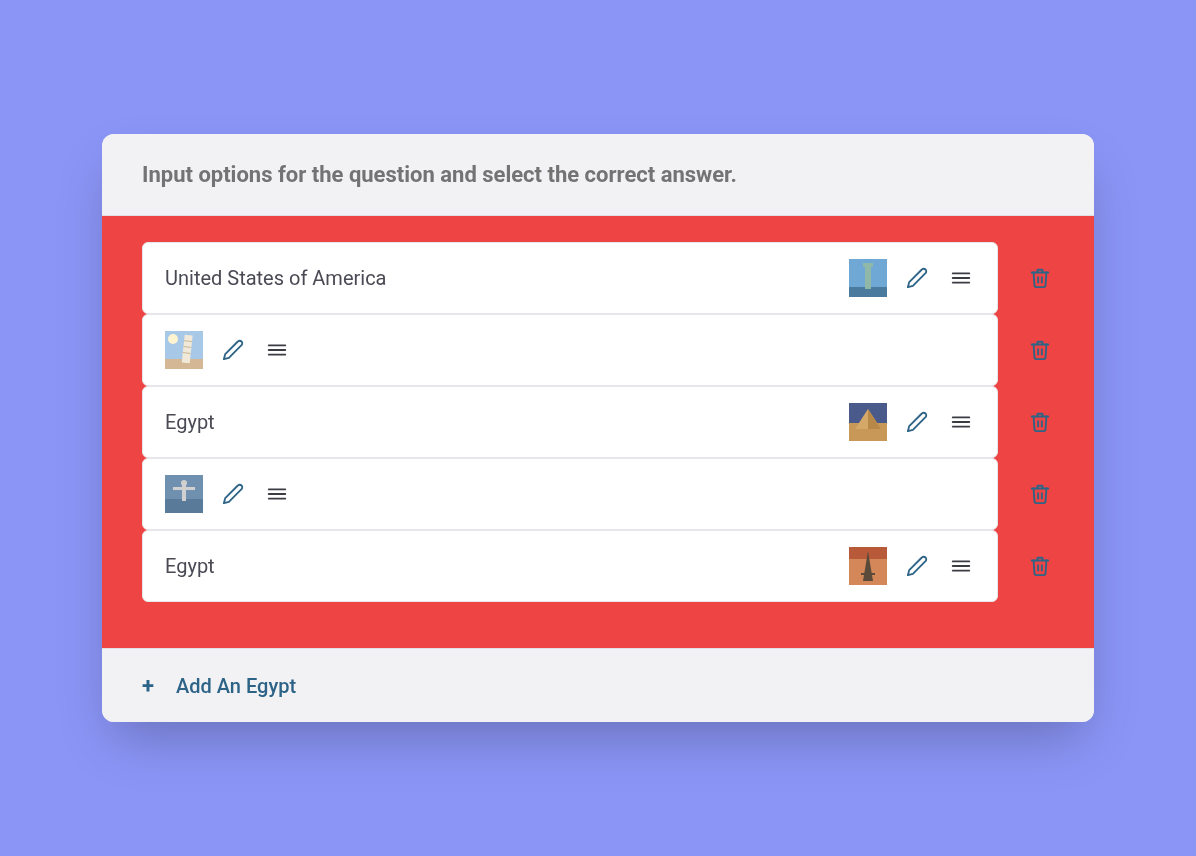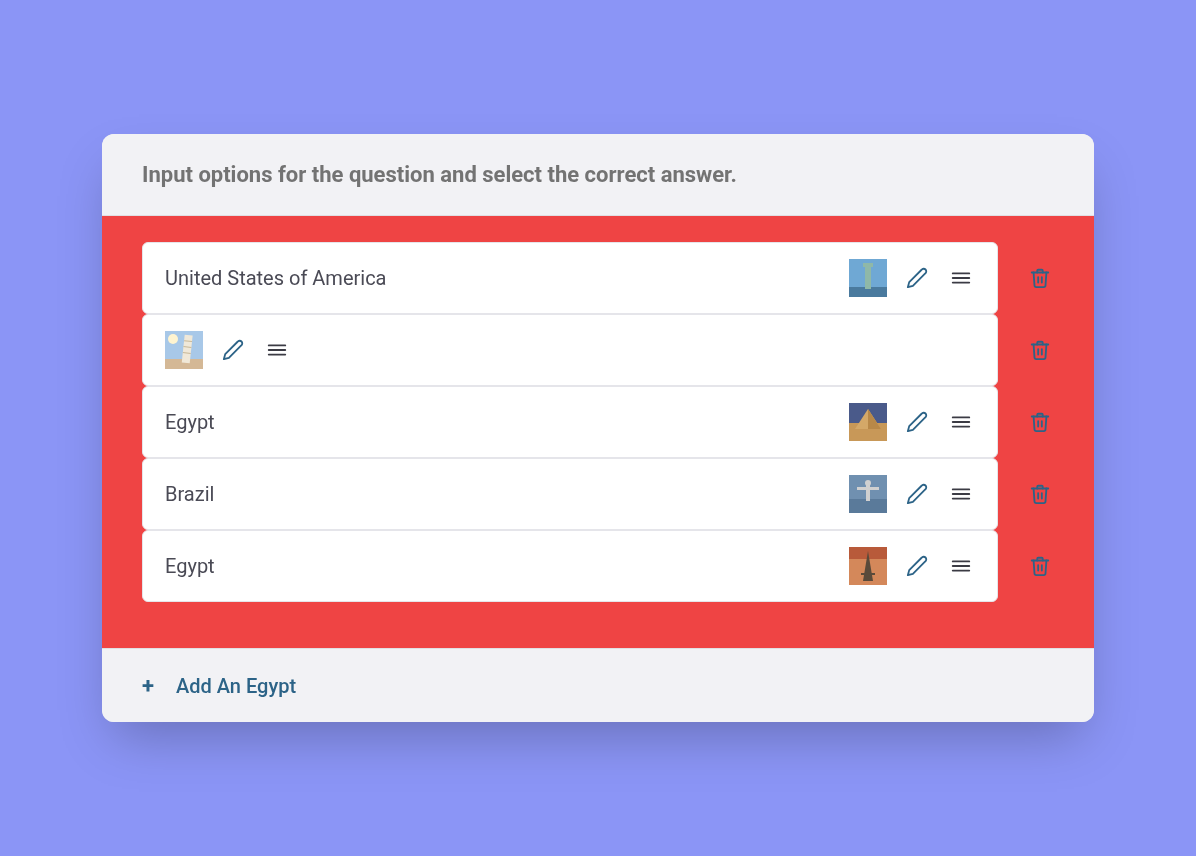--- a/index.html
+++ b/index.html
@@ -216,21 +216,20 @@
             <polyline points="3 6 5 6 21 6"></polyline>
             <path d="M19 6l-1 14a2 2 0 0 1-2 2H8a2 2 0 0 1-2-2L5 6"></path>
             <path d="M10 11v6"></path>
             <path d="M14 11v6"></path>
             <path d="M9 6V4a1 1 0 0 1 1-1h4a1 1 0 0 1 1 1v2"></path>
           </svg>
         </div>
       </div>
       <div class="option-row">
         <div class="option-box">
-          <div class="option-label">Brazil</div>
           <div class="thumb">
             <svg viewBox="0 0 38 38" width="38" height="38">
               <rect width="38" height="38" fill="#7090b0"></rect>
               <rect y="24" width="38" height="14" fill="#5a7a9a"></rect>
               <rect x="17" y="10" width="4" height="16" fill="#d0d0d0"></rect>
               <rect x="8" y="12" width="22" height="3" fill="#d0d0d0"></rect>
               <circle cx="19" cy="8" r="3" fill="#d0d0d0"></circle>
             </svg>
           </div>
           <div class="icon-btn">

